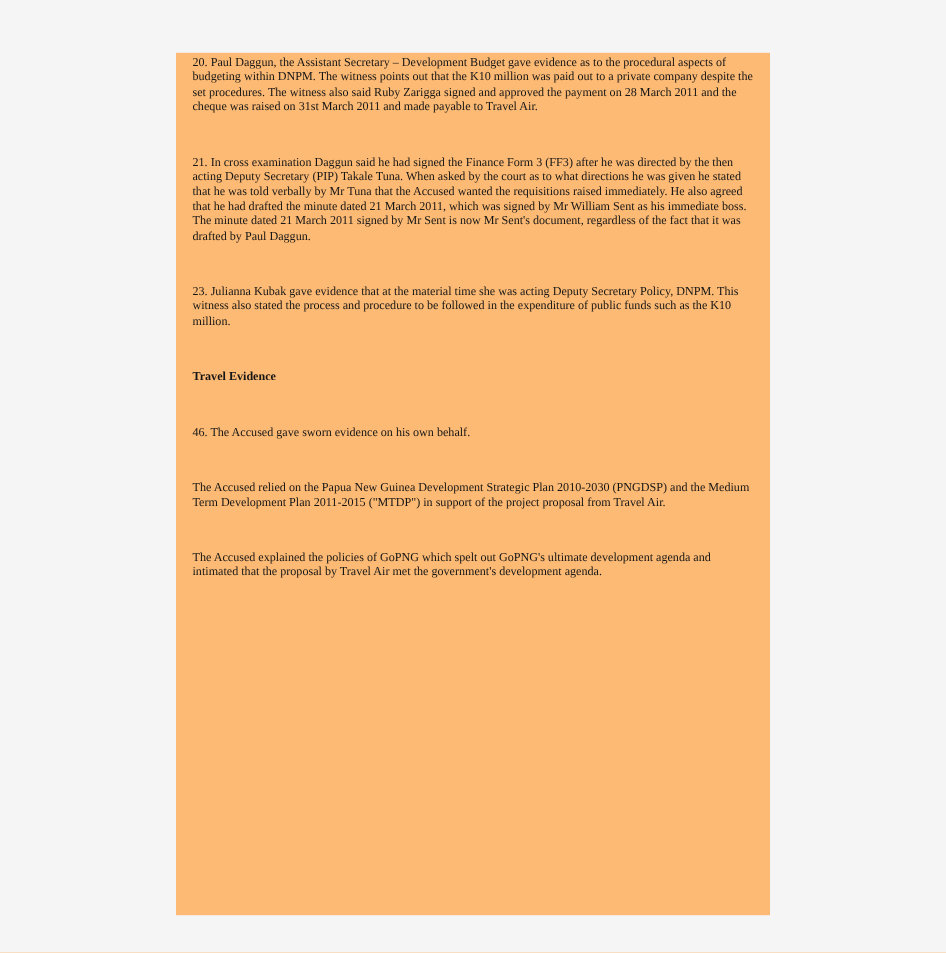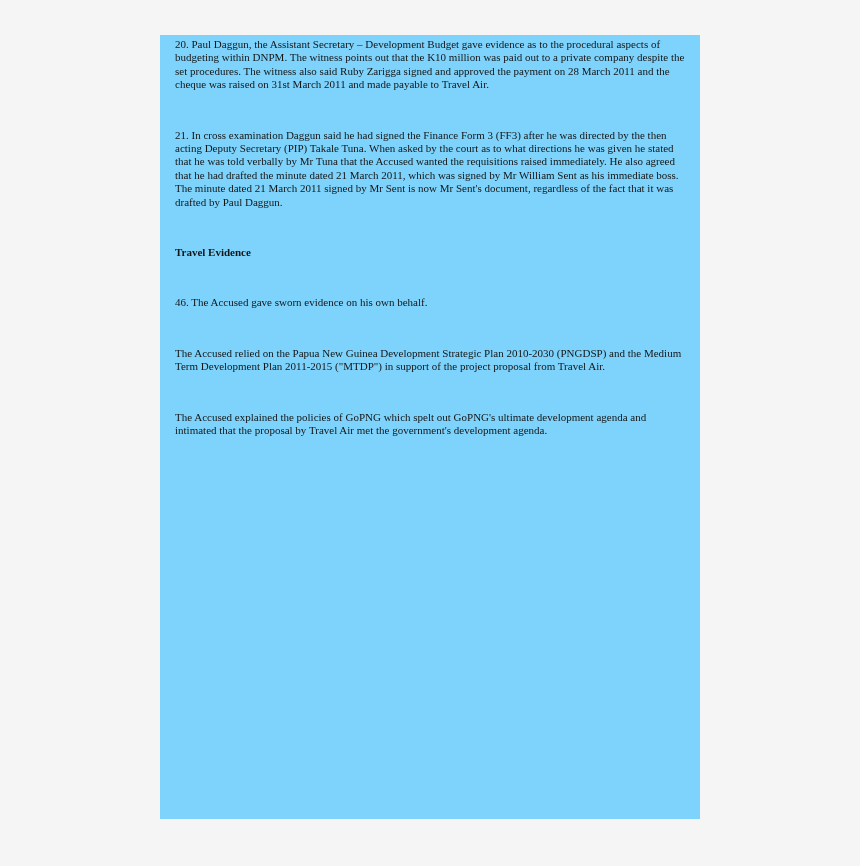--- a/index.html
+++ b/index.html
@@ -13,24 +13,24 @@
     position: relative;
     overflow: hidden;
   }
   .canvas {
     position: absolute;
     inset: 0;
   }
   .page {
     position: absolute;
     left: 160px;
-    top: 35px;
+    top: 48px;
     width: 540px;
     height: 784px;
-    background: #7dd3fc;
+    background: #fdba74;
     box-sizing: border-box;
     padding: 3px 14px 0 15px;
     overflow: hidden;
   }
   .page .para,
   .page .heading {
     font-family: "Liberation Serif", "DejaVu Serif", serif;
     font-size: 11px;
     line-height: 13.4px;
     color: #161616;
@@ -42,18 +42,19 @@
     font-weight: bold;
   }
 </style>
 </head>
 <body>
 
 <div class="canvas">
   <div class="page">
     <p class="para">20. Paul Daggun, the Assistant Secretary – Development Budget gave evidence as to the procedural aspects of budgeting within DNPM. The witness points out that the K10 million was paid out to a private company despite the set procedures. The witness also said Ruby Zarigga signed and approved the payment on 28 March 2011 and the cheque was raised on 31st March 2011 and made payable to Travel Air.</p>
     <p class="para">21. In cross examination Daggun said he had signed the Finance Form 3 (FF3) after he was directed by the then acting Deputy Secretary (PIP) Takale Tuna. When asked by the court as to what directions he was given he stated that he was told verbally by Mr Tuna that the Accused wanted the requisitions raised immediately. He also agreed that he had drafted the minute dated 21 March 2011, which was signed by Mr William Sent as his immediate boss. The minute dated 21 March 2011 signed by Mr Sent is now Mr Sent's document, regardless of the fact that it was drafted by Paul Daggun.</p>
+    <p class="para">23. Julianna Kubak gave evidence that at the material time she was acting Deputy Secretary Policy, DNPM. This witness also stated the process and procedure to be followed in the expenditure of public funds such as the K10 million.</p>
     <h3 class="heading">Travel Evidence</h3>
     <p class="para">46. The Accused gave sworn evidence on his own behalf.</p>
     <p class="para">The Accused relied on the Papua New Guinea Development Strategic Plan 2010-2030 (PNGDSP) and the Medium Term Development Plan 2011-2015 ("MTDP") in support of the project proposal from Travel Air.</p>
     <p class="para">The Accused explained the policies of GoPNG which spelt out GoPNG's ultimate development agenda and intimated that the proposal by Travel Air met the government's development agenda.</p>
   </div>
 </div>
 
 </body></html>

